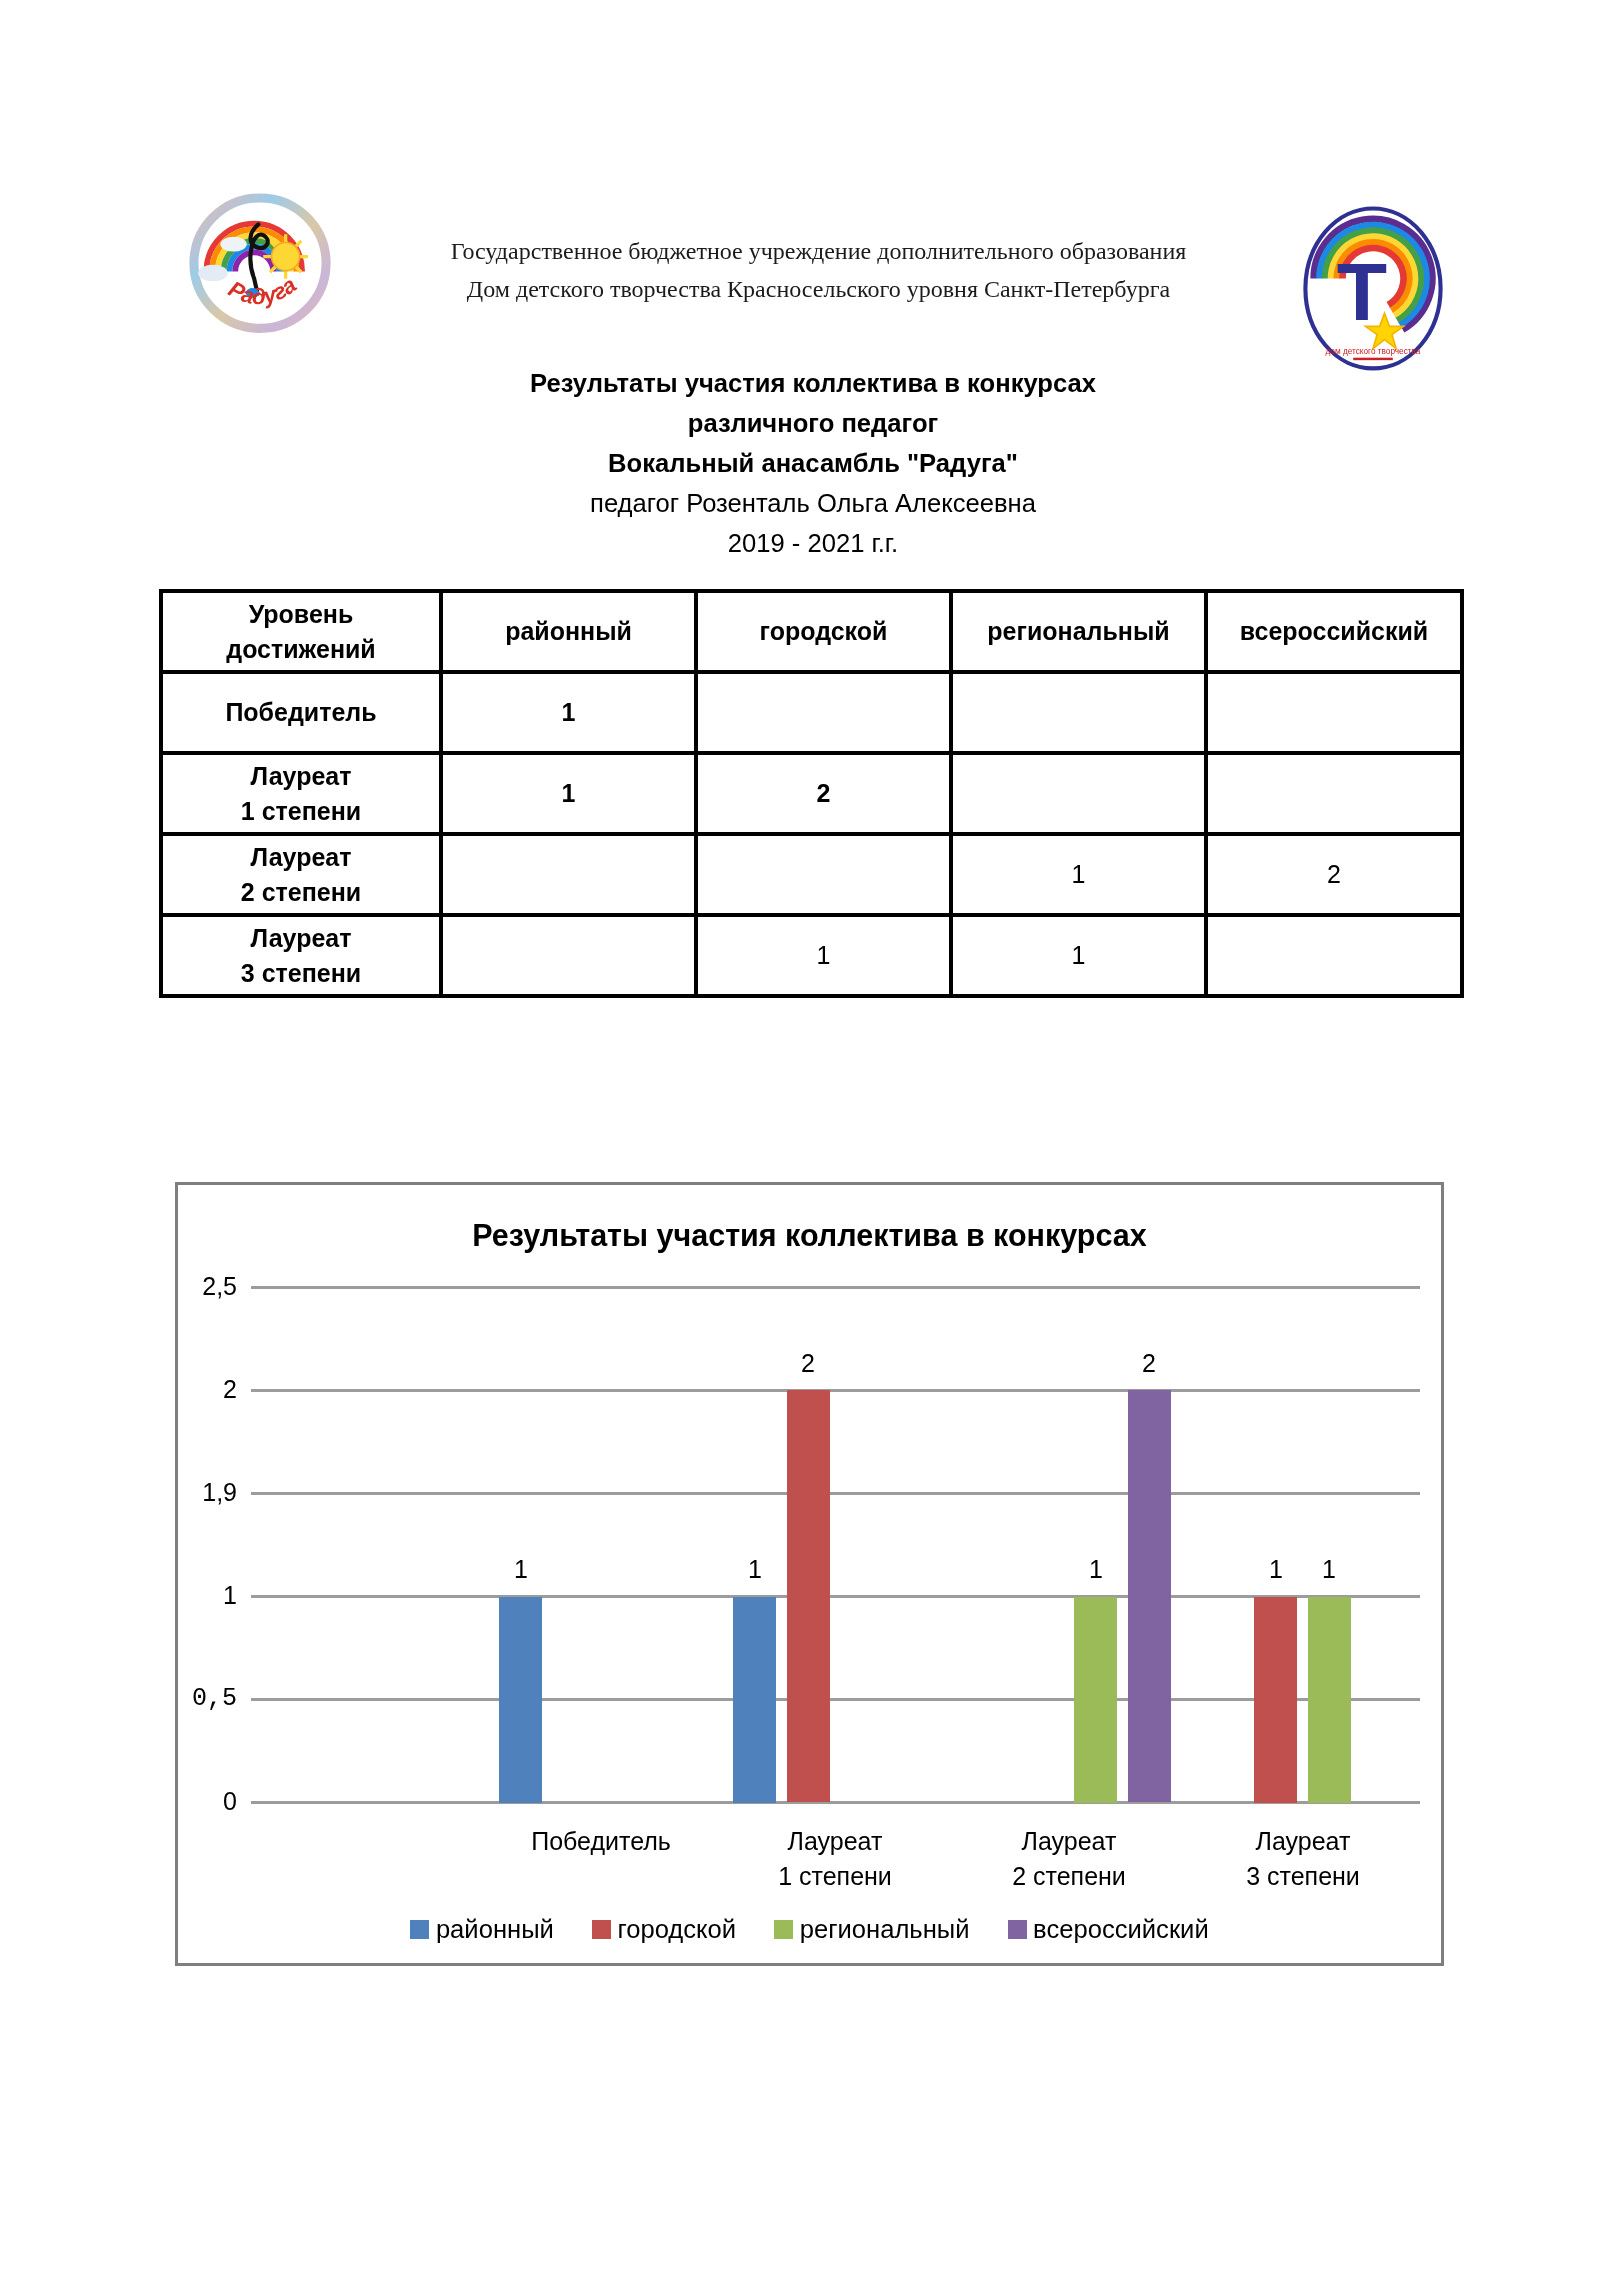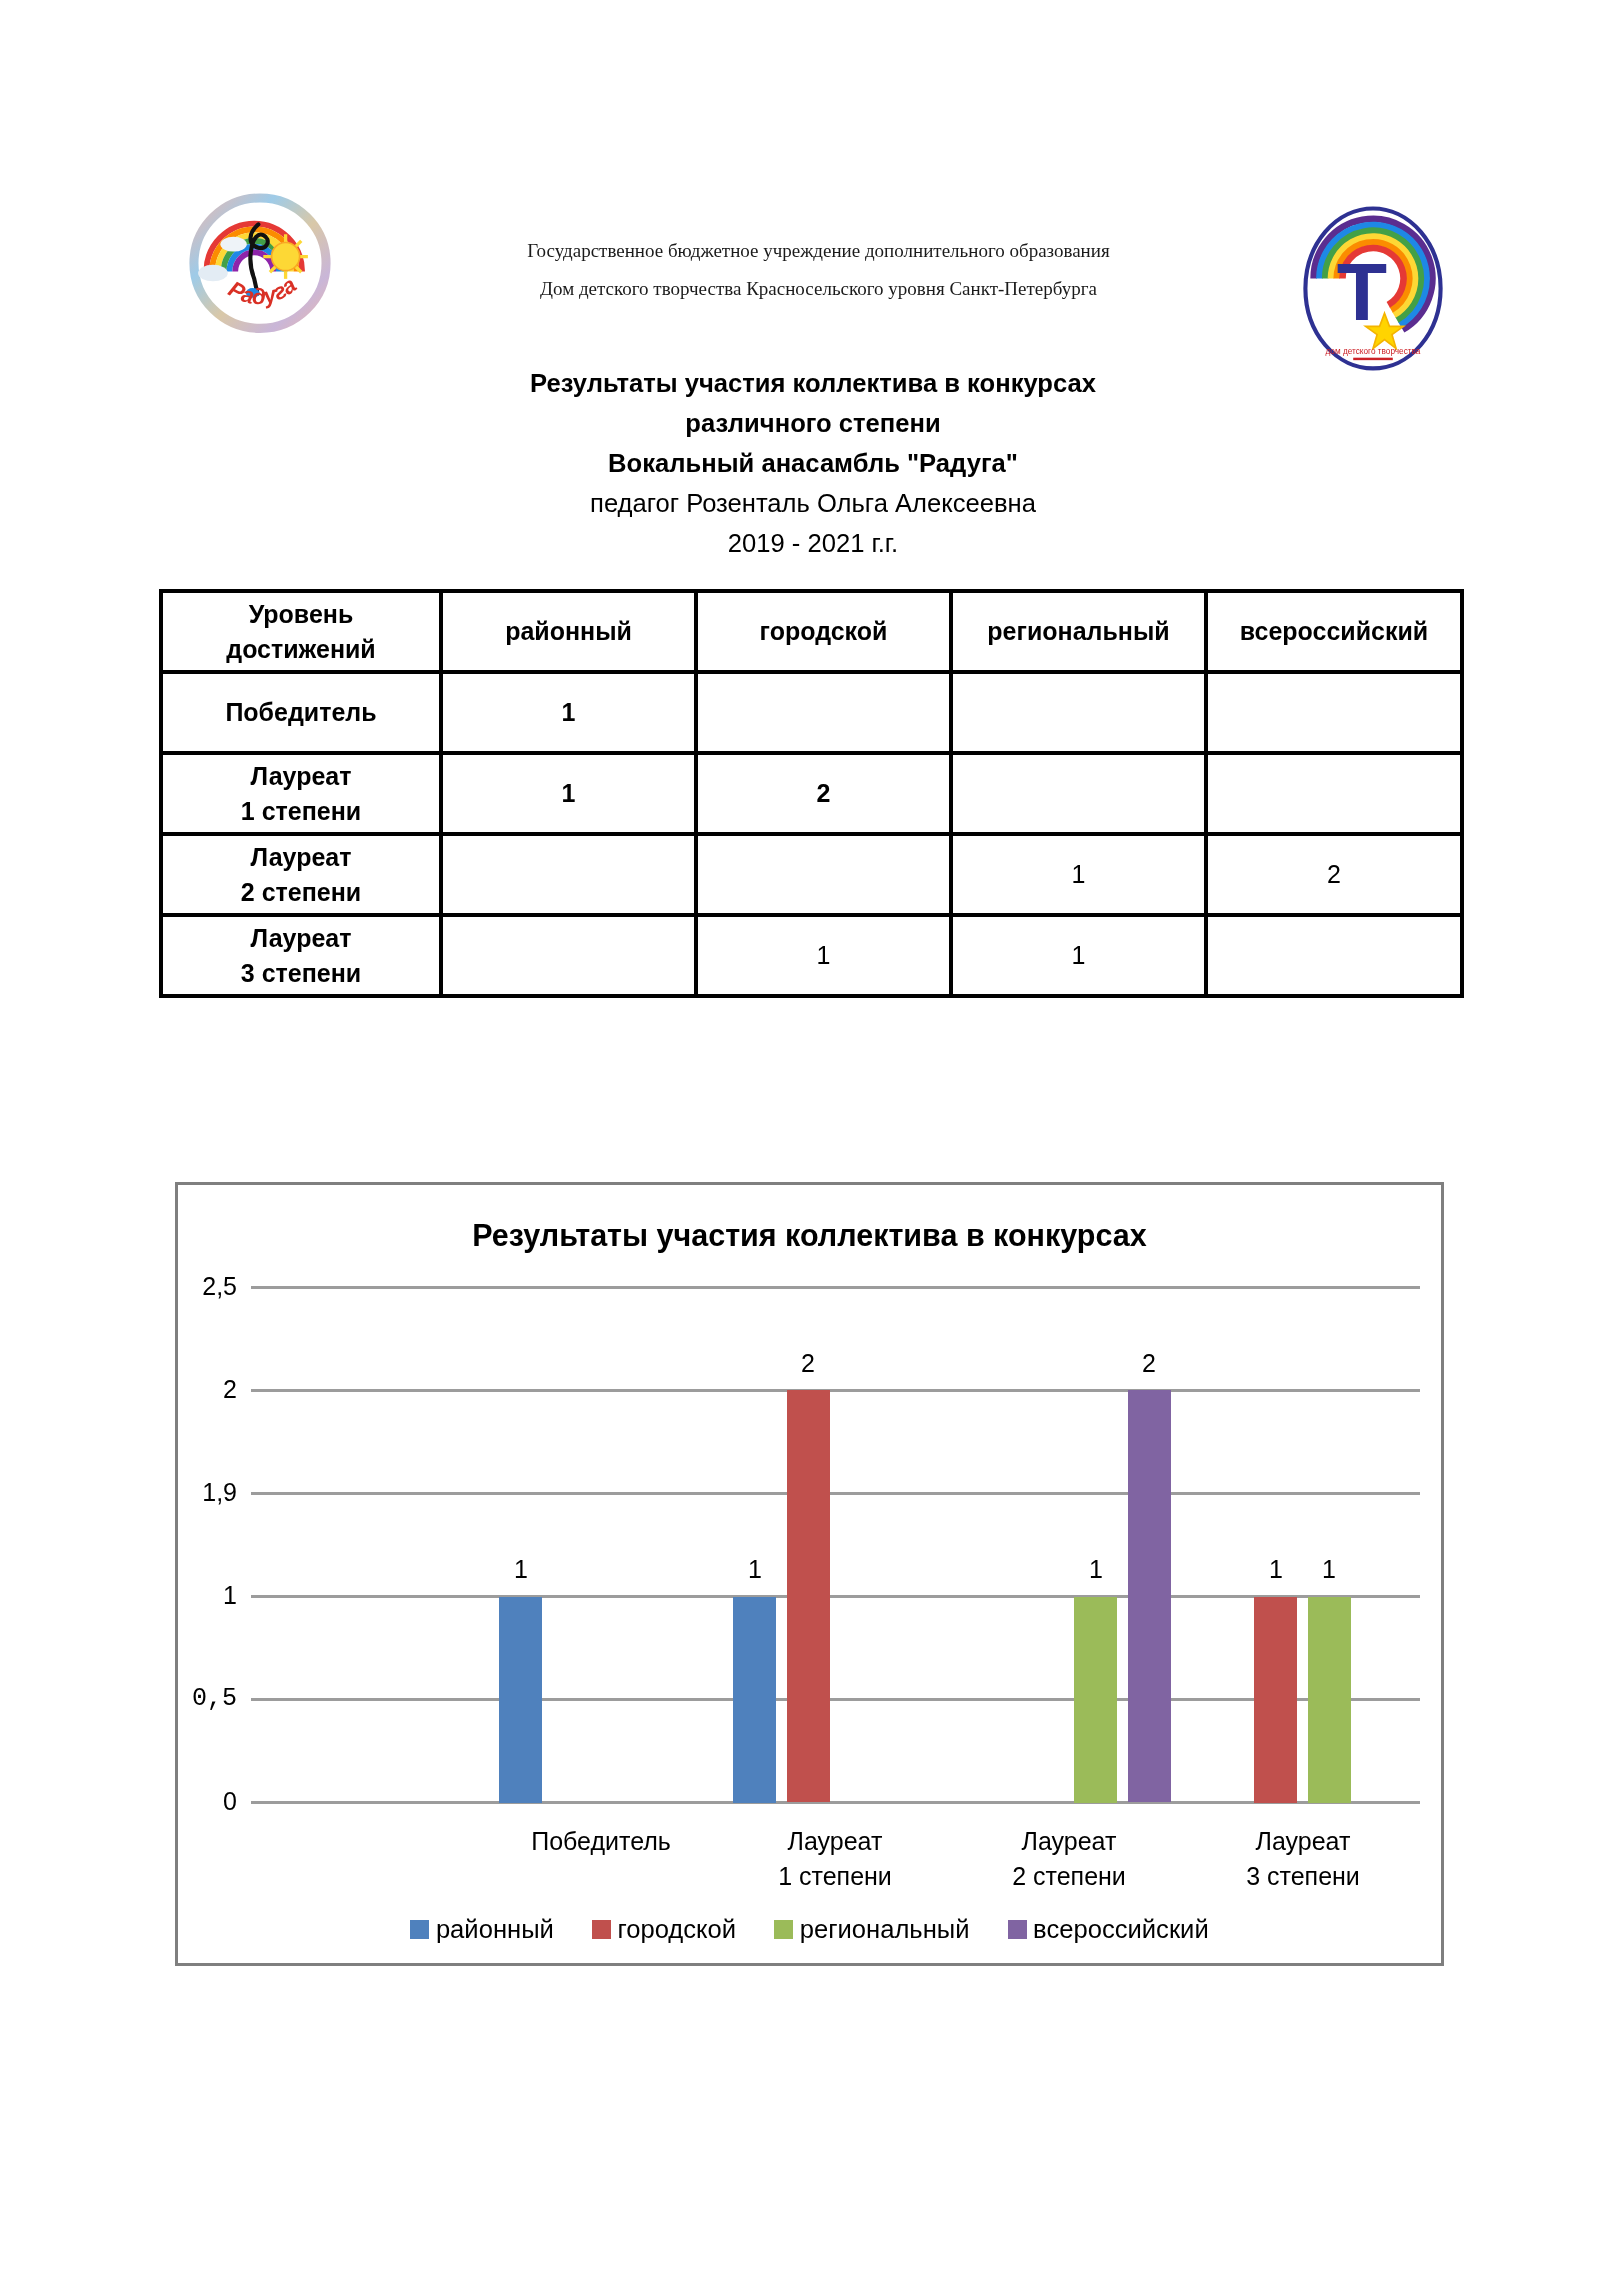--- a/index.html
+++ b/index.html
@@ -10,21 +10,21 @@
     font-family:"Liberation Sans", sans-serif;
     color:#000;
     overflow:hidden;
   }
   .abs { position:absolute; }
 
   
   #org-text {
     left:330px; top:232px; width:977px;
     font-family:"Liberation Serif", serif;
-    font-size:19px; line-height:38px; color:#1b1b1b;
+    font-size:24px; line-height:38px; color:#1b1b1b;
     text-align:center;
   }
   #left-logo  { left:188px; top:193px; width:144px; height:142px; }
   #right-logo { left:1302px; top:206px; width:142px; height:169px; }
 
   
   #title-block {
     left:328px; top:363px; width:970px;
     font-size:25.6px; line-height:40px; text-align:center;
   }
@@ -147,21 +147,21 @@
     </g>
     <text x="42" y="138" font-size="100" font-weight="bold" fill="#2e3192">Т</text>
     <polygon points="100,130 106,146 123,146 109,156 114,173 100,162 86,173 91,156 77,146 94,146" fill="#ffd400" stroke="#f4b400" stroke-width="2"></polygon>
     <text x="86" y="180" font-size="10" fill="#cc2127" text-anchor="middle">дом детского творчества</text>
     <rect x="62" y="184" width="48" height="3" fill="#cc2127"></rect>
   </svg>
 </div>
 
 <div class="abs" id="title-block">
   <div class="b">Результаты участия коллектива в конкурсах</div>
-  <div class="b">различного степени</div>
+  <div class="b">различного педагог</div>
   <div class="b">Вокальный анасамбль "Радуга"</div>
   <div>педагог Розенталь Ольга Алексеевна</div>
   <div>2019 - 2021 г.г.</div>
 </div>
 
 <div class="abs" id="results-table-wrap">
   <table class="results">
     <colgroup>
         <col class="c0">
         <col class="c1">

